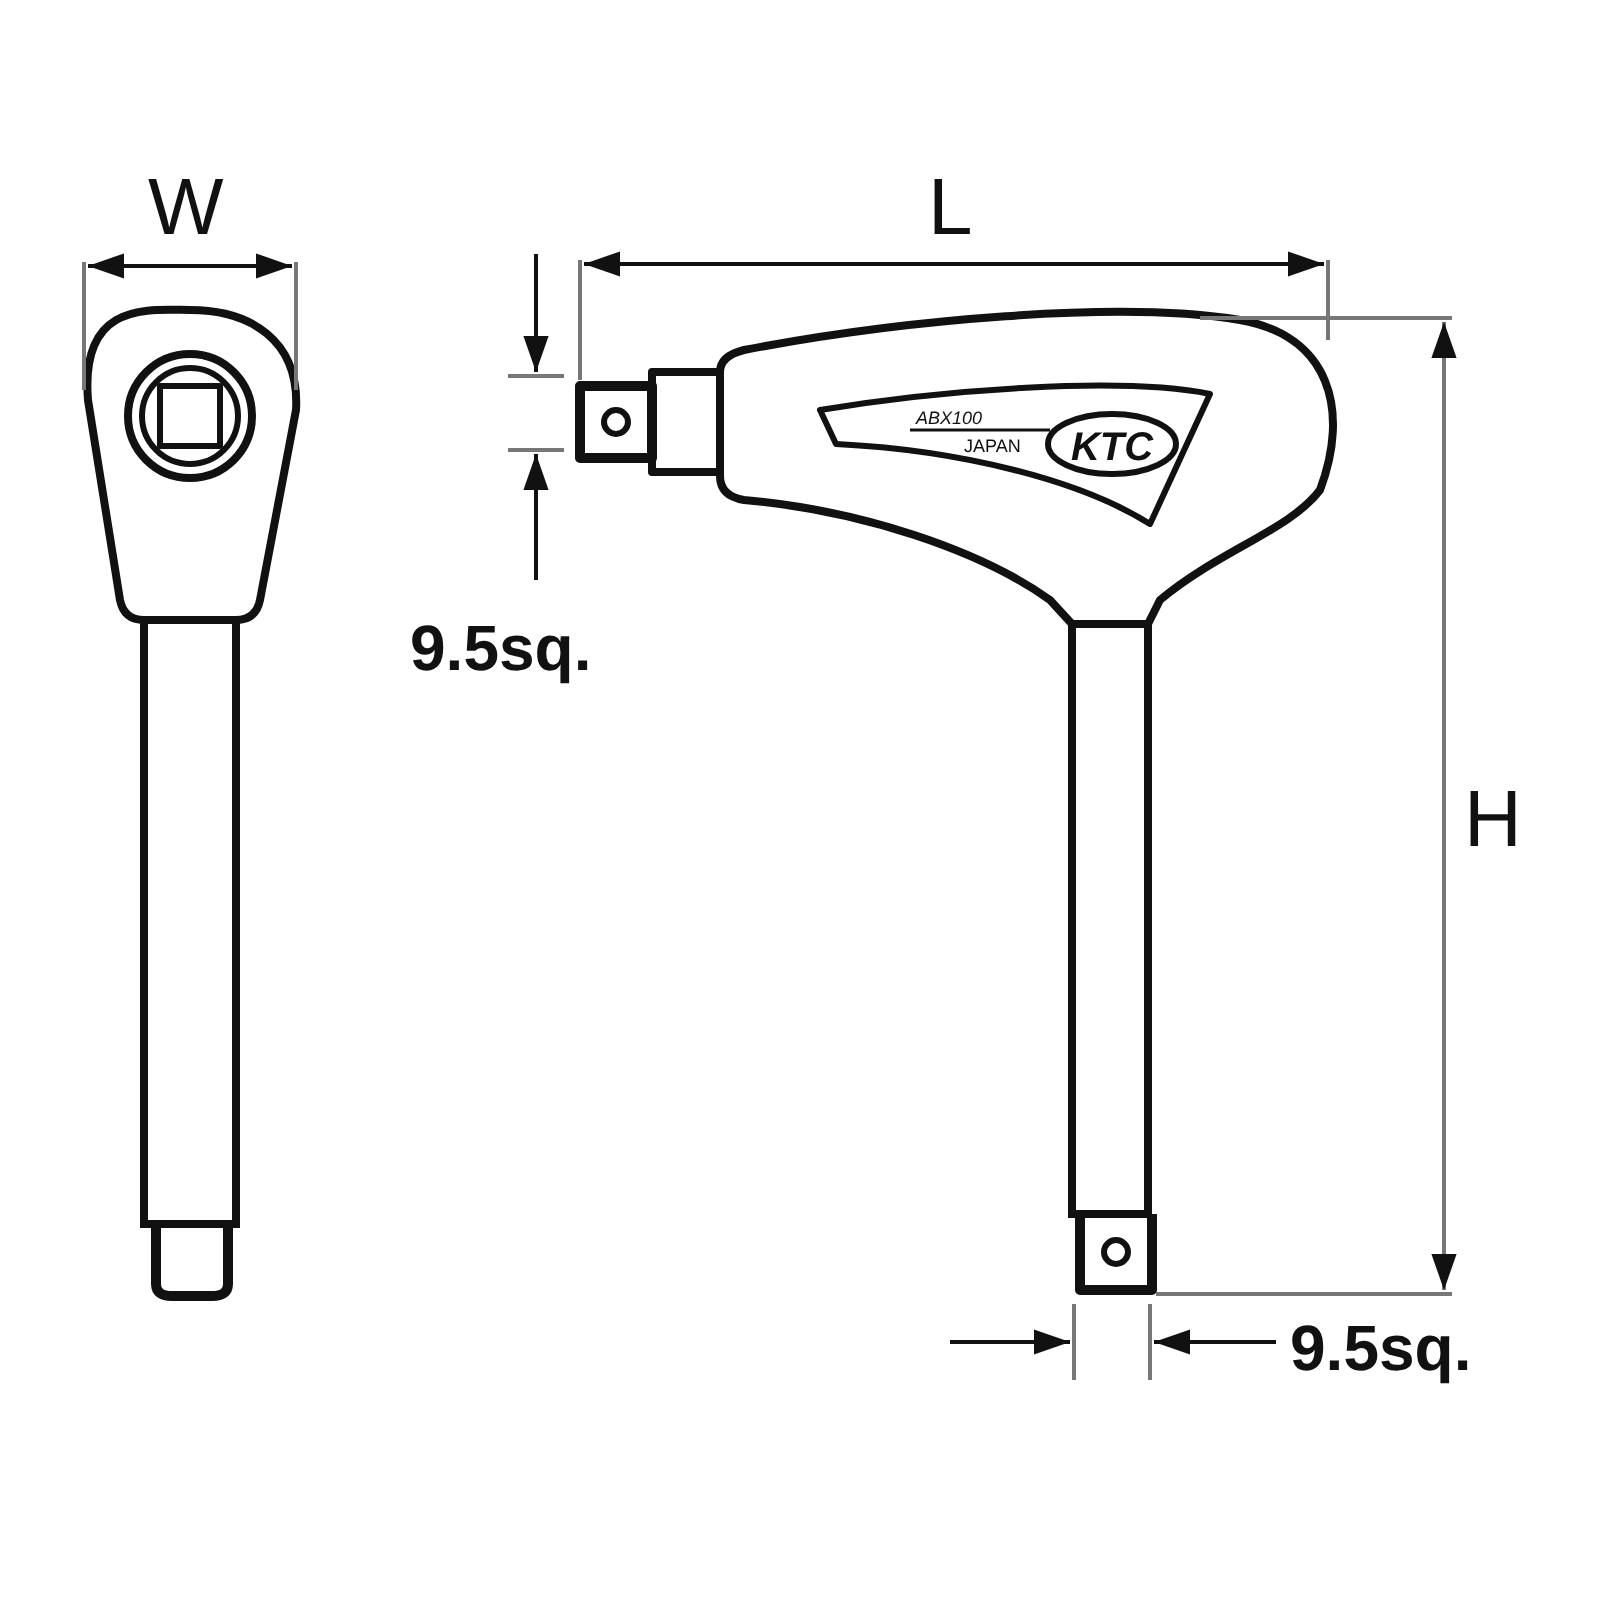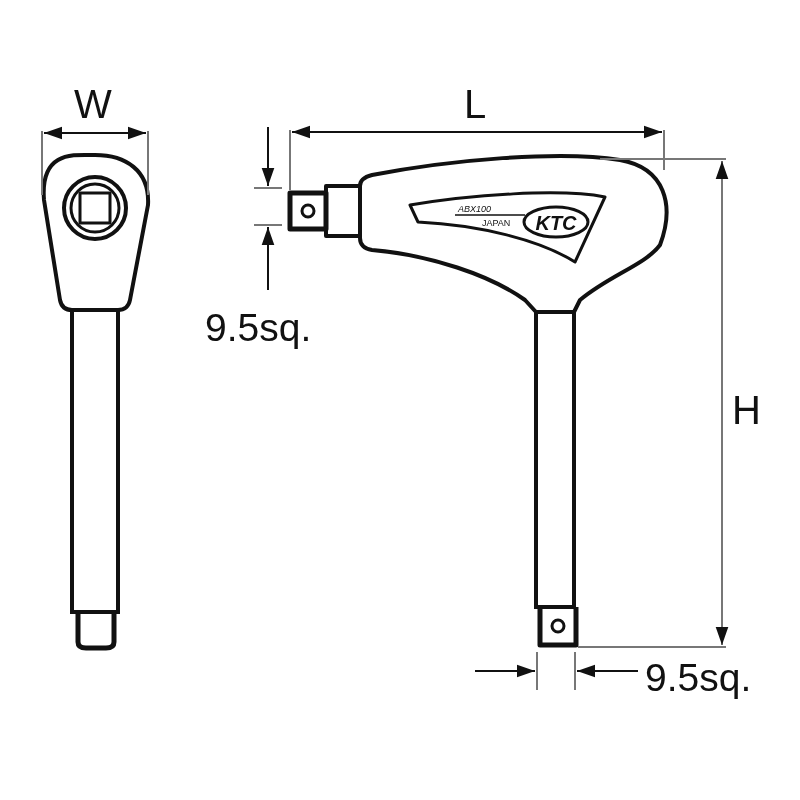--- a/index.html
+++ b/index.html
@@ -6,21 +6,21 @@
     body { width: 800px; height: 800px; position: relative; overflow: hidden; }
     #canvas { position: absolute; left: 0; top: 0; width: 800px; height: 800px; }
     .label {
       position: absolute;
       font-family: "Liberation Sans", "DejaVu Sans", sans-serif;
       color: #111111;
       line-height: 1;
       white-space: nowrap;
     }
     .dim-letter { font-size: 40px; }
-    .dim-size { font-size: 39px; }
+    .dim-size { font-size: 32px; font-weight: bold; }
     svg text { font-family: "Liberation Sans", "DejaVu Sans", sans-serif; }
   </style>
 </head>
 <body>
 
 <div id="canvas">
   <svg width="800" height="800" viewBox="0 0 800 800" xmlns="http://www.w3.org/2000/svg">
     <defs>
       <marker id="arr" viewBox="0 0 10 10" refX="10" refY="5" markerWidth="9" markerHeight="9" orient="auto-start-reverse">
         <path d="M0,1.5 L10,5 L0,8.5 z" fill="#111"></path>

